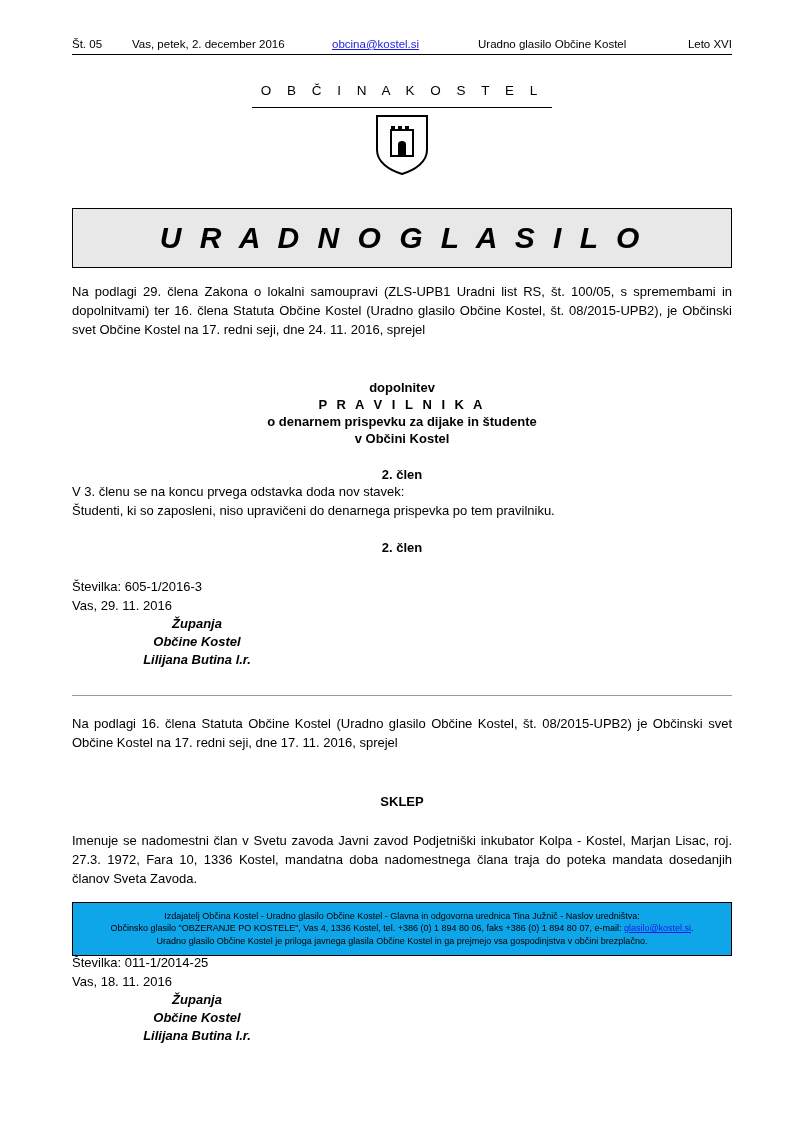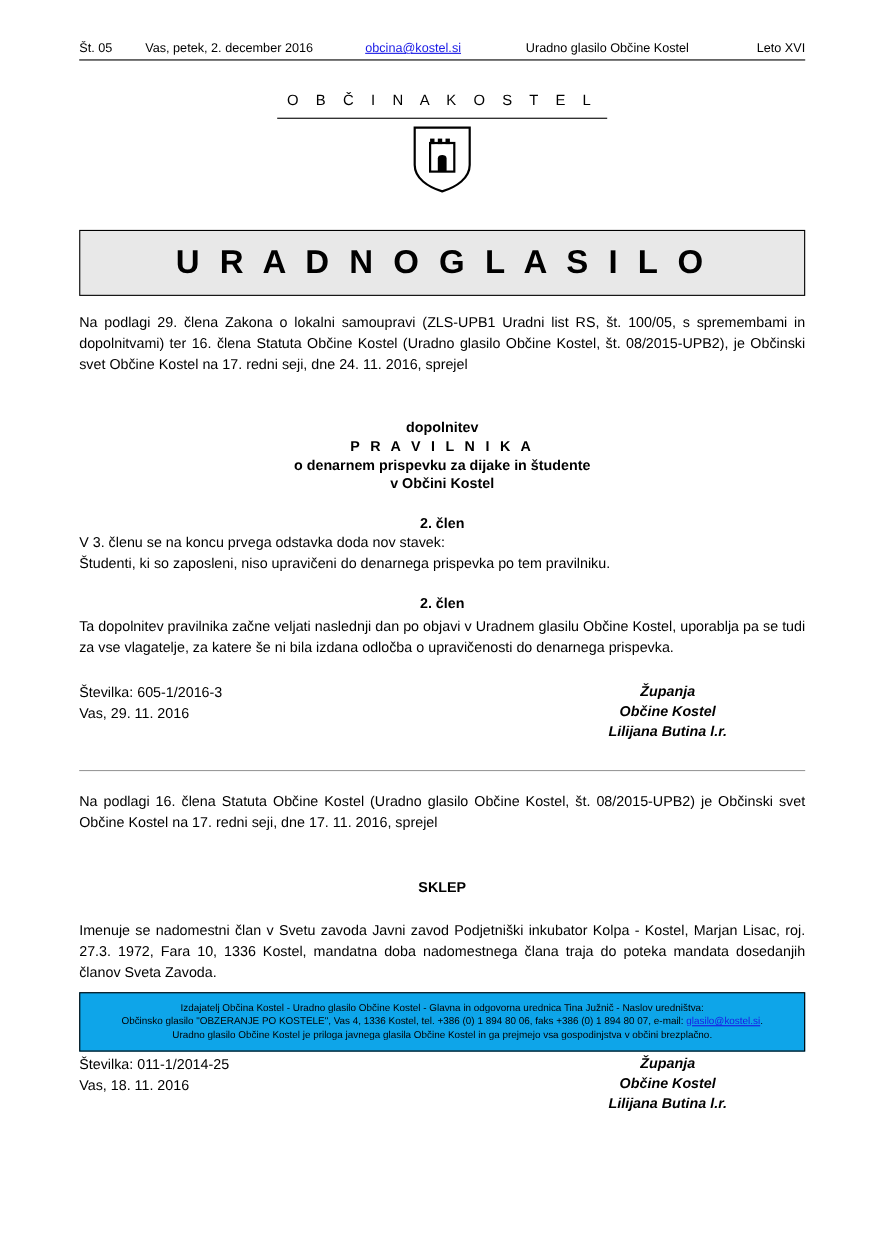--- a/index.html
+++ b/index.html
@@ -68,20 +68,21 @@
 
   
   .banner {
     margin: 28px 0 0 0;
     height: 58px;
     border: 1.2px solid #000;
     background: #e8e8e8;
     display: flex;
     align-items: center;
     justify-content: center;
+    font-style: italic;
   }
   .banner-text {
     font-size: 30px;
     font-weight: 700;
     letter-spacing: 5px;
   }
 
   
   .para {
     font-size: 13px;
@@ -110,20 +111,21 @@
   .line {
     font-size: 13px;
     line-height: 19px;
   }
 
   .sign-row {
     margin-top: 22px;
     display: flex;
     justify-content: space-between;
     align-items: flex-start;
+    flex-direction: column;
   }
   .sign-left {
     font-size: 13px;
     line-height: 19px;
   }
   .sign-right {
     font-size: 13px;
     line-height: 18px;
     font-weight: 700;
     text-align: center;
@@ -191,21 +193,20 @@
     <div class="l2">P R A V I L N I K A</div>
     <div class="l3">o denarnem prispevku za dijake in študente</div>
     <div class="l4">v Občini Kostel</div>
   </div>
 
   <div class="article-head">2. člen</div>
   <div class="line">V 3. členu se na koncu prvega odstavka doda nov stavek:</div>
   <div class="line">Študenti, ki so zaposleni, niso upravičeni do denarnega prispevka po tem pravilniku.</div>
 
   <div class="article-head">2. člen</div>
-  <div class="para" style="margin-top:4px;">Ta dopolnitev pravilnika začne veljati naslednji dan po objavi v Uradnem glasilu Občine Kostel, uporablja pa se tudi za vse vlagatelje, za katere še ni bila izdana odločba o upravičenosti do denarnega prispevka.</div>
 
   <div class="sign-row">
     <div class="sign-left">
       <div>Številka:  605-1/2016-3</div>
       <div>Vas, 29. 11. 2016</div>
     </div>
     <div class="sign-right">
       <div>Županja</div>
       <div>Občine Kostel</div>
       <div>Lilijana Butina l.r.</div>

